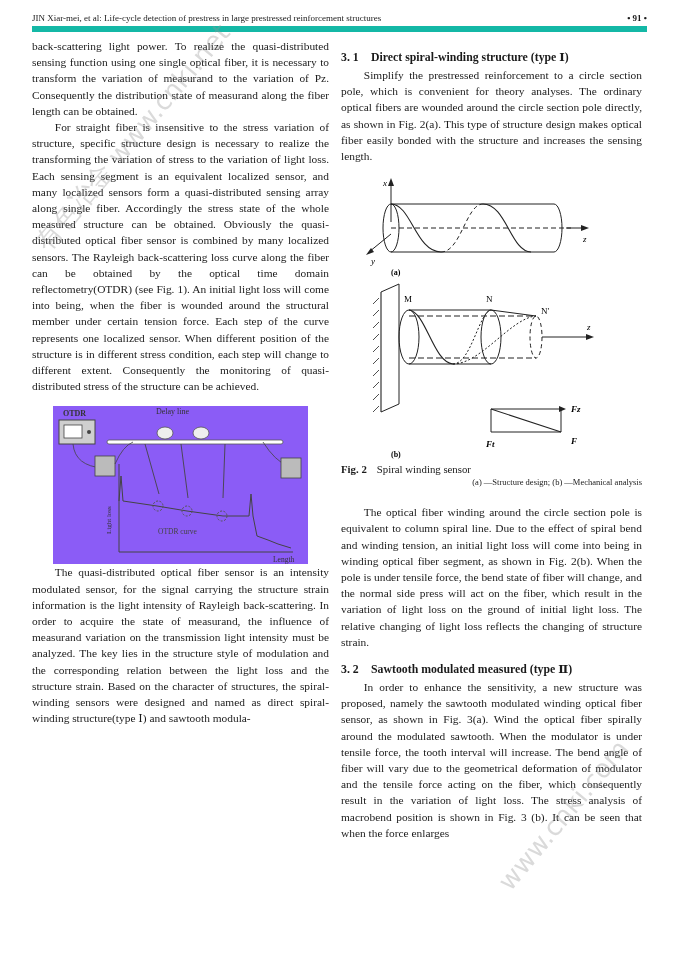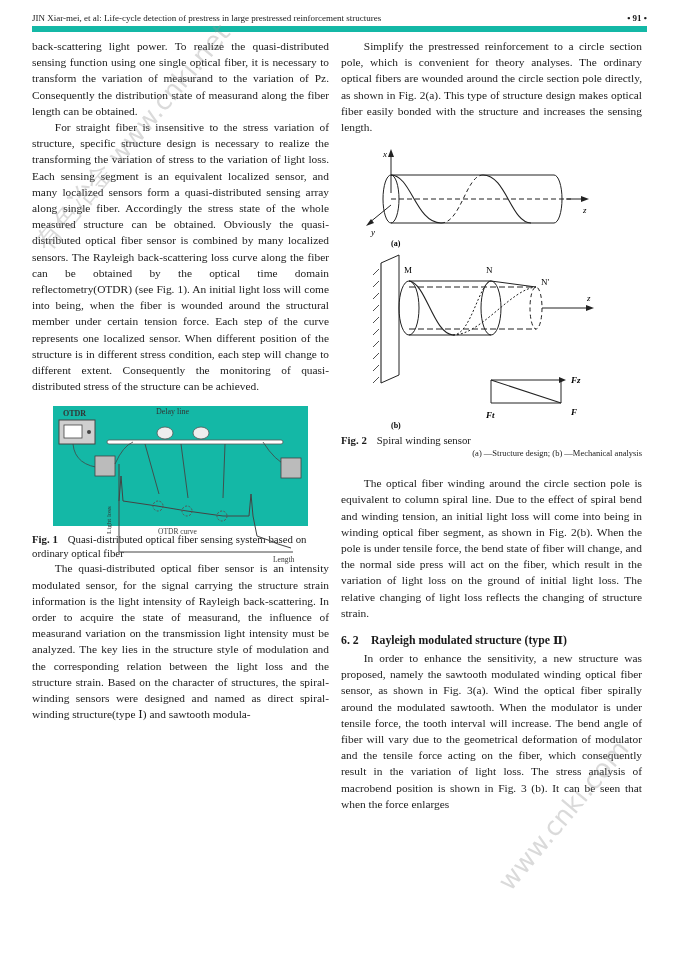--- a/index.html
+++ b/index.html
@@ -15,21 +15,21 @@
   .col.right { left:341px; width:301px; }
   p { margin:0; }
   .ind { text-indent:2em; }
   .sec { font-weight:bold; font-size:11.8px; margin-top:8px; margin-bottom:2px; line-height:15px; }
   .sec .num { display:inline-block; width:26px; }
   .sec.h3 { padding-left:28px; text-indent:-28px; margin-top:14px; margin-bottom:12px; }
   .fig { position:relative; margin:0 auto; }
   .figcap { text-align:left; font-size:10.8px; line-height:14px; }
   .figcap b { margin-right:10px; }
   .figsub { text-align:right; font-size:8.5px; line-height:12px; }
-  .f1 { width:255px; height:120px; background:#14b8a6; margin:12px 0 0 21px; }
+  .f1 { width:255px; height:158px; background:#8b5cf6; margin:12px 0 0 21px; }
   .f2 { width:240px; height:290px; margin:8px 0 0 20px; }
   .wm { position:absolute; color:rgba(150,150,150,0.35); font-size:26px; transform:rotate(-50deg);
         pointer-events:none; font-family:"DejaVu Sans",sans-serif; }
 </style>
 </head>
 <body>
 
 <div class="header">
   <span class="title">JIN Xiar-mei, et al: Life-cycle detection of prestress in large prestressed reinforcement structures</span>
   <span class="pageno">• 91 •</span>
@@ -61,28 +61,28 @@
       <line x1="66" y1="146" x2="240" y2="146" stroke="#444" stroke-width="1"></line>
       <path d="M66 95 L68 70 L70 95 L104 100 L134 105 L170 110 L196 110 L198 88 L200 110 L204 130 L215 134 L225 138 L238 142" fill="none" stroke="#444" stroke-width="1"></path>
       <circle cx="105" cy="100" r="5" fill="none" stroke="#555" stroke-dasharray="2,1.5"></circle>
       <circle cx="134" cy="105" r="5" fill="none" stroke="#555" stroke-dasharray="2,1.5"></circle>
       <circle cx="169" cy="110" r="5" fill="none" stroke="#555" stroke-dasharray="2,1.5"></circle>
       <text x="58" y="128" font-size="7" font-family="Liberation Serif, serif" fill="#333" transform="rotate(-90 58 128)">Light loss</text>
       <text x="105" y="128" font-size="7.5" font-family="Liberation Serif, serif" fill="#444">OTDR curve</text>
       <text x="220" y="156" font-size="7.5" font-family="Liberation Serif, serif" fill="#333">Length</text>
     </svg>
   </div>
-  <div class="figcap" style="margin-top:6px;">
-    <b>Fig. 1</b><span>Quasi-distributed optical fiber sensing system based on ordinary optical fiber</span>
-  </div>
 
   <p class="ind">The quasi-distributed optical fiber sensor is an intensity modulated sensor, for the signal carrying the structure strain information is the light intensity of Rayleigh back-scattering. In order to acquire the state of measurand, the influence of measurand variation on the transmission light intensity must be analyzed. The key lies in the structure style of modulation and the corresponding relation between the light loss and the structure strain. Based on the character of structures, the spiral-winding sensors were designed and named as direct spiral-winding structure(type Ⅰ) and sawtooth modula-</p>
 </div>
 
 <div class="col right">
+  <div class="sec" style="margin-top:12px;">
+    <span class="num" style="width:30px;">3. 1</span><span>Direct spiral-winding structure (type Ⅰ)</span>
+  </div>
   <p class="ind">Simplify the prestressed reinforcement to a circle section pole, which is convenient for theory analyses. The ordinary optical fibers are wounded around the circle section pole directly, as shown in Fig. 2(a). This type of structure design makes optical fiber easily bonded with the structure and increases the sensing length.</p>
 
   <div class="fig f2">
     <svg width="240" height="290" viewBox="0 0 240 290">
 
       <line x1="30" y1="50" x2="30" y2="12" stroke="#222" stroke-width="1"></line>
       <polygon points="27,14 33,14 30,6" fill="#222"></polygon>
       <text x="22" y="14" font-size="9" font-style="italic" font-family="Liberation Serif, serif">x</text>
       <line x1="30" y1="62" x2="8" y2="80" stroke="#222" stroke-width="1"></line>
       <polygon points="5,83 10,76 13,80" fill="#222"></polygon>
@@ -134,19 +134,19 @@
       <text x="30" y="285" font-size="8" font-weight="bold" font-family="Liberation Serif, serif">(b)</text>
     </svg>
   </div>
   <div class="figcap">
     <b>Fig. 2</b><span>Spiral winding sensor</span>
   </div>
   <div class="figsub">(a) —Structure design; (b) —Mechanical analysis</div>
 
   <p class="ind" style="margin-top:16px;">The optical fiber winding around the circle section pole is equivalent to column spiral line. Due to the effect of spiral bend and winding tension, an initial light loss will come into being in winding optical fiber segment, as shown in Fig. 2(b). When the pole is under tensile force, the bend state of fiber will change, and the normal side press will act on the fiber, which result in the variation of light loss on the ground of initial light loss. The relative changing of light loss reflects the changing of structure strain.</p>
   <div class="sec" style="margin-top:12px;">
-    <span class="num" style="width:30px;">6. 2</span><span>Rayleigh modulated structure (type Ⅱ)</span>
+    <span class="num" style="width:30px;">3. 2</span><span>Sawtooth modulated measured (type Ⅱ)</span>
   </div>
   <p class="ind">In order to enhance the sensitivity, a new structure was proposed, namely the sawtooth modulated winding optical fiber sensor, as shown in Fig. 3(a). Wind the optical fiber spirally around the modulated sawtooth. When the modulator is under tensile force, the tooth interval will increase. The bend angle of fiber will vary due to the geometrical deformation of modulator and the tensile force acting on the fiber, which consequently result in the variation of light loss. The stress analysis of macrobend position is shown in Fig. 3 (b). It can be seen that when the force enlarges</p>
 </div>
 
 <div class="wm" style="left:-10px; top:120px;">有色冶金 www.cnki.net</div>
 <div class="wm" style="left:470px; top:800px;">www.cnki.com</div>
 
 </body></html>

